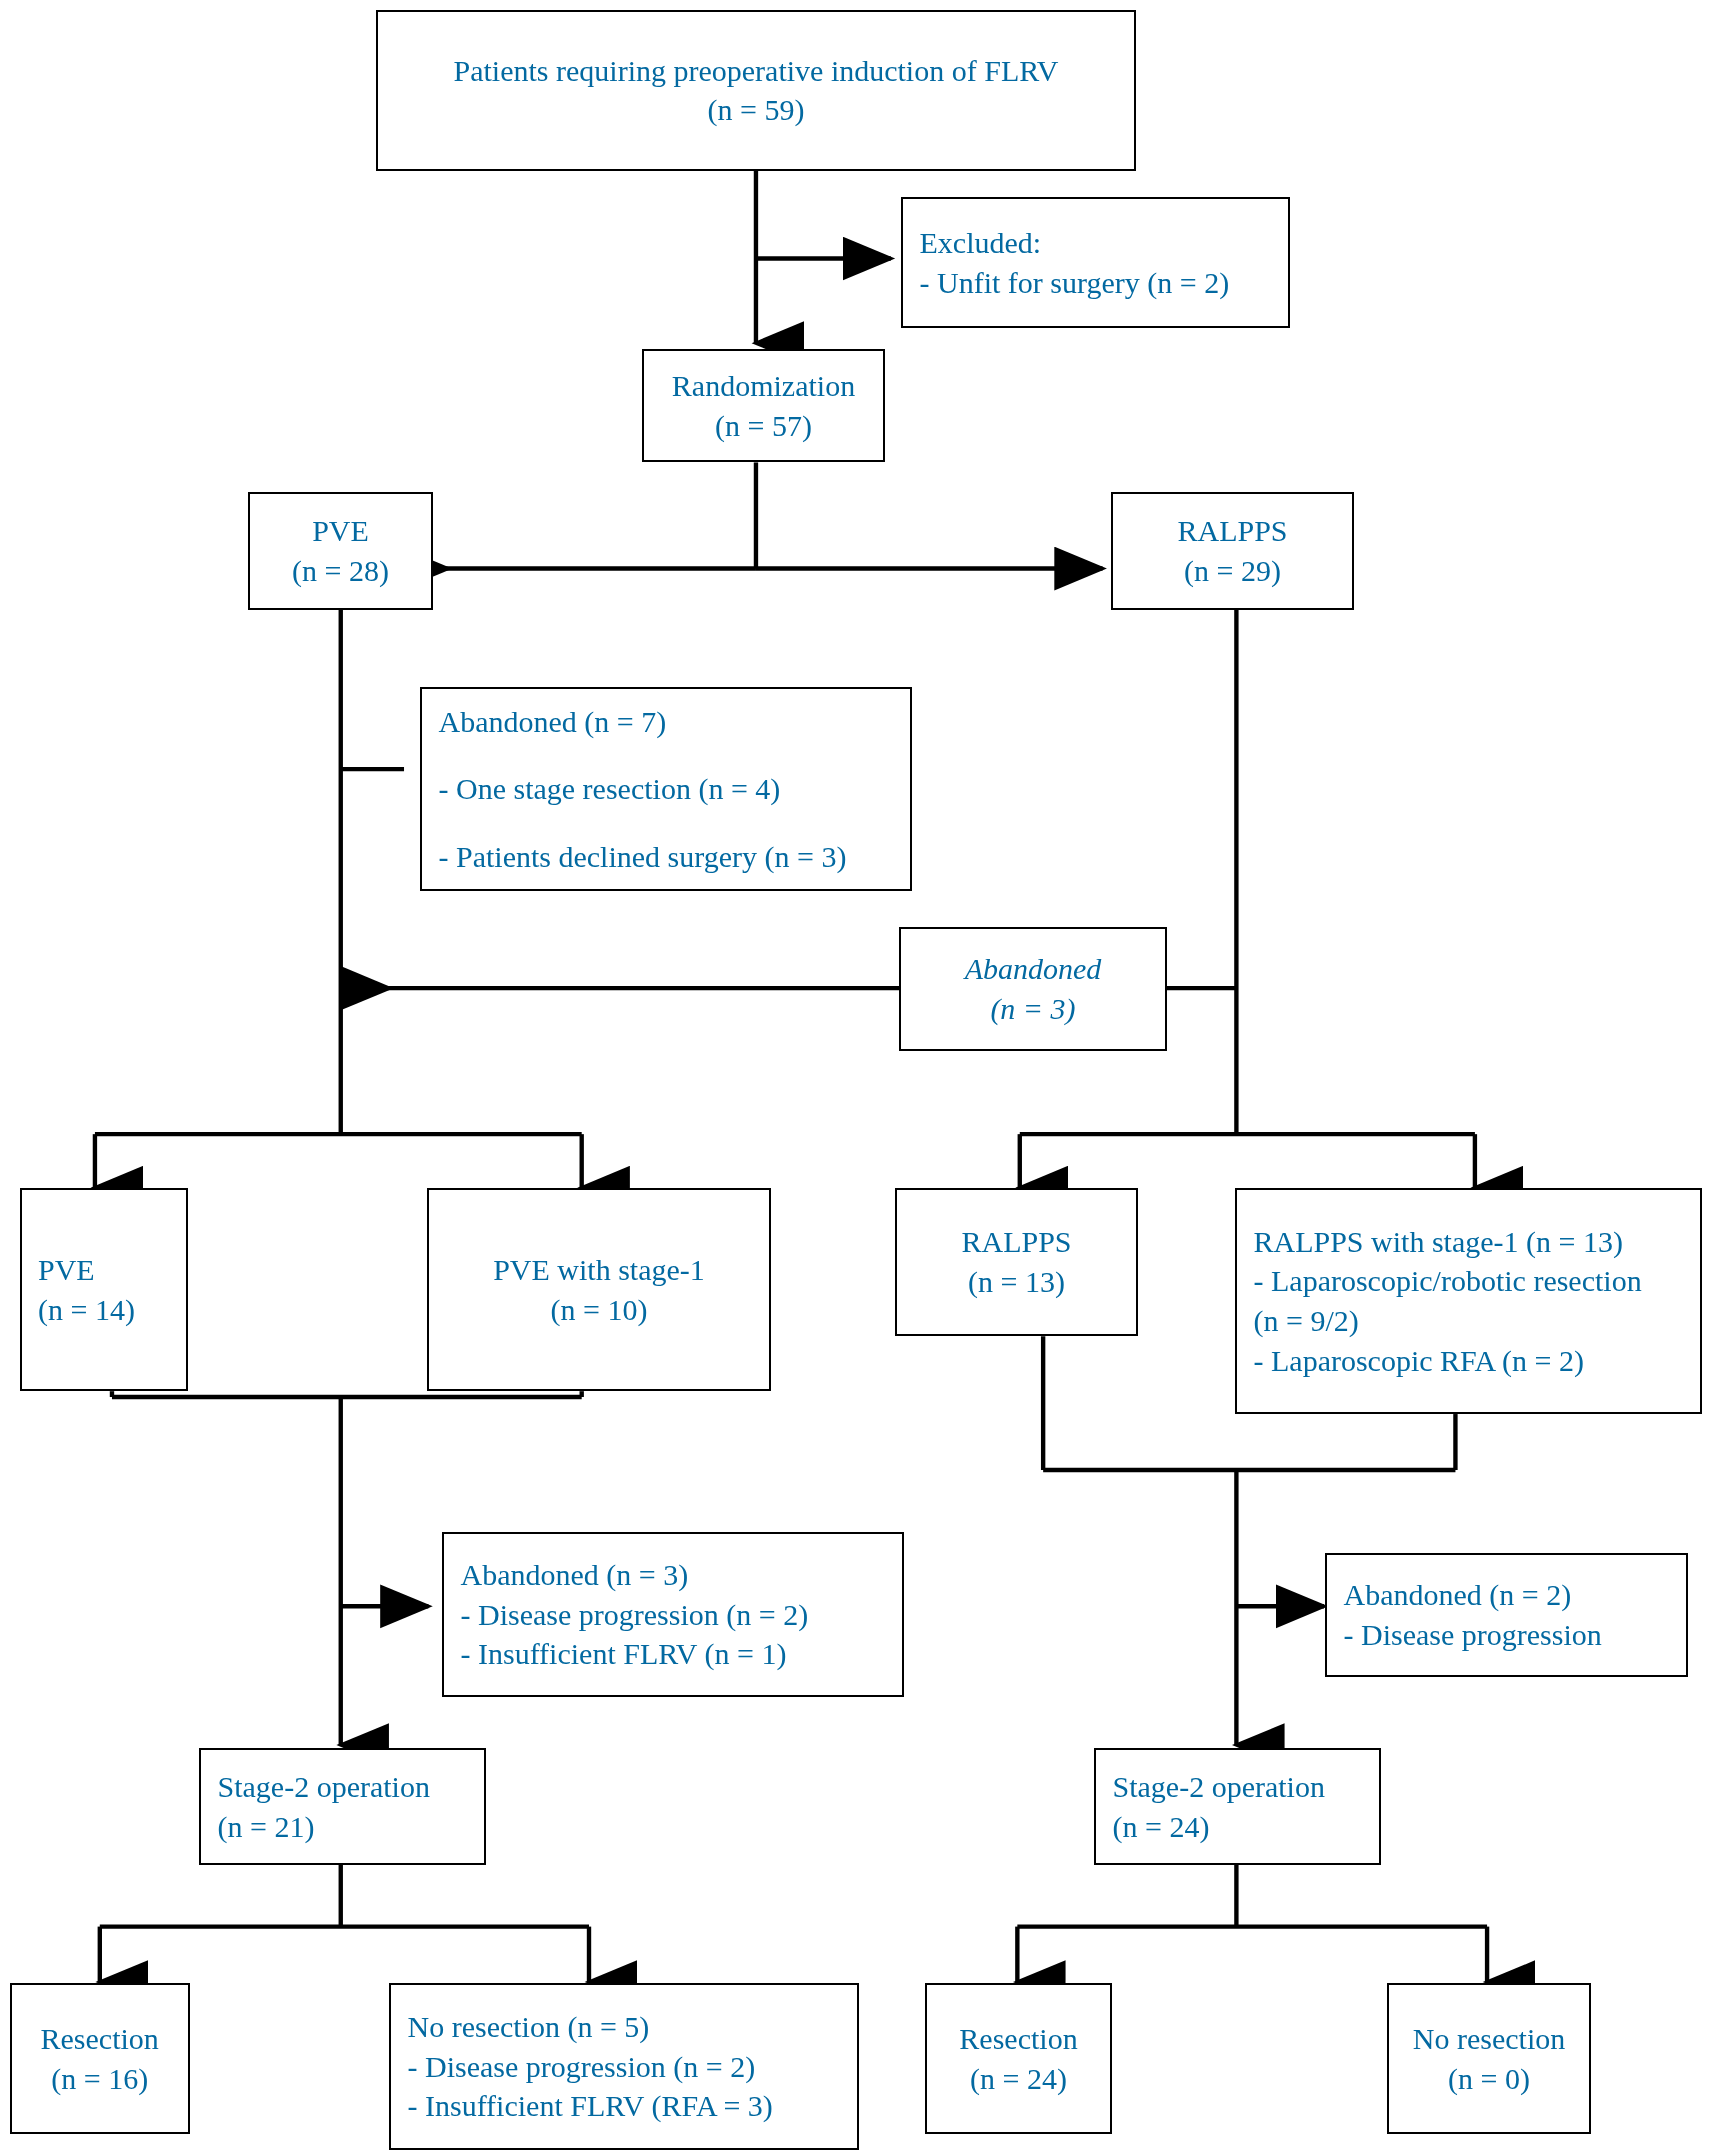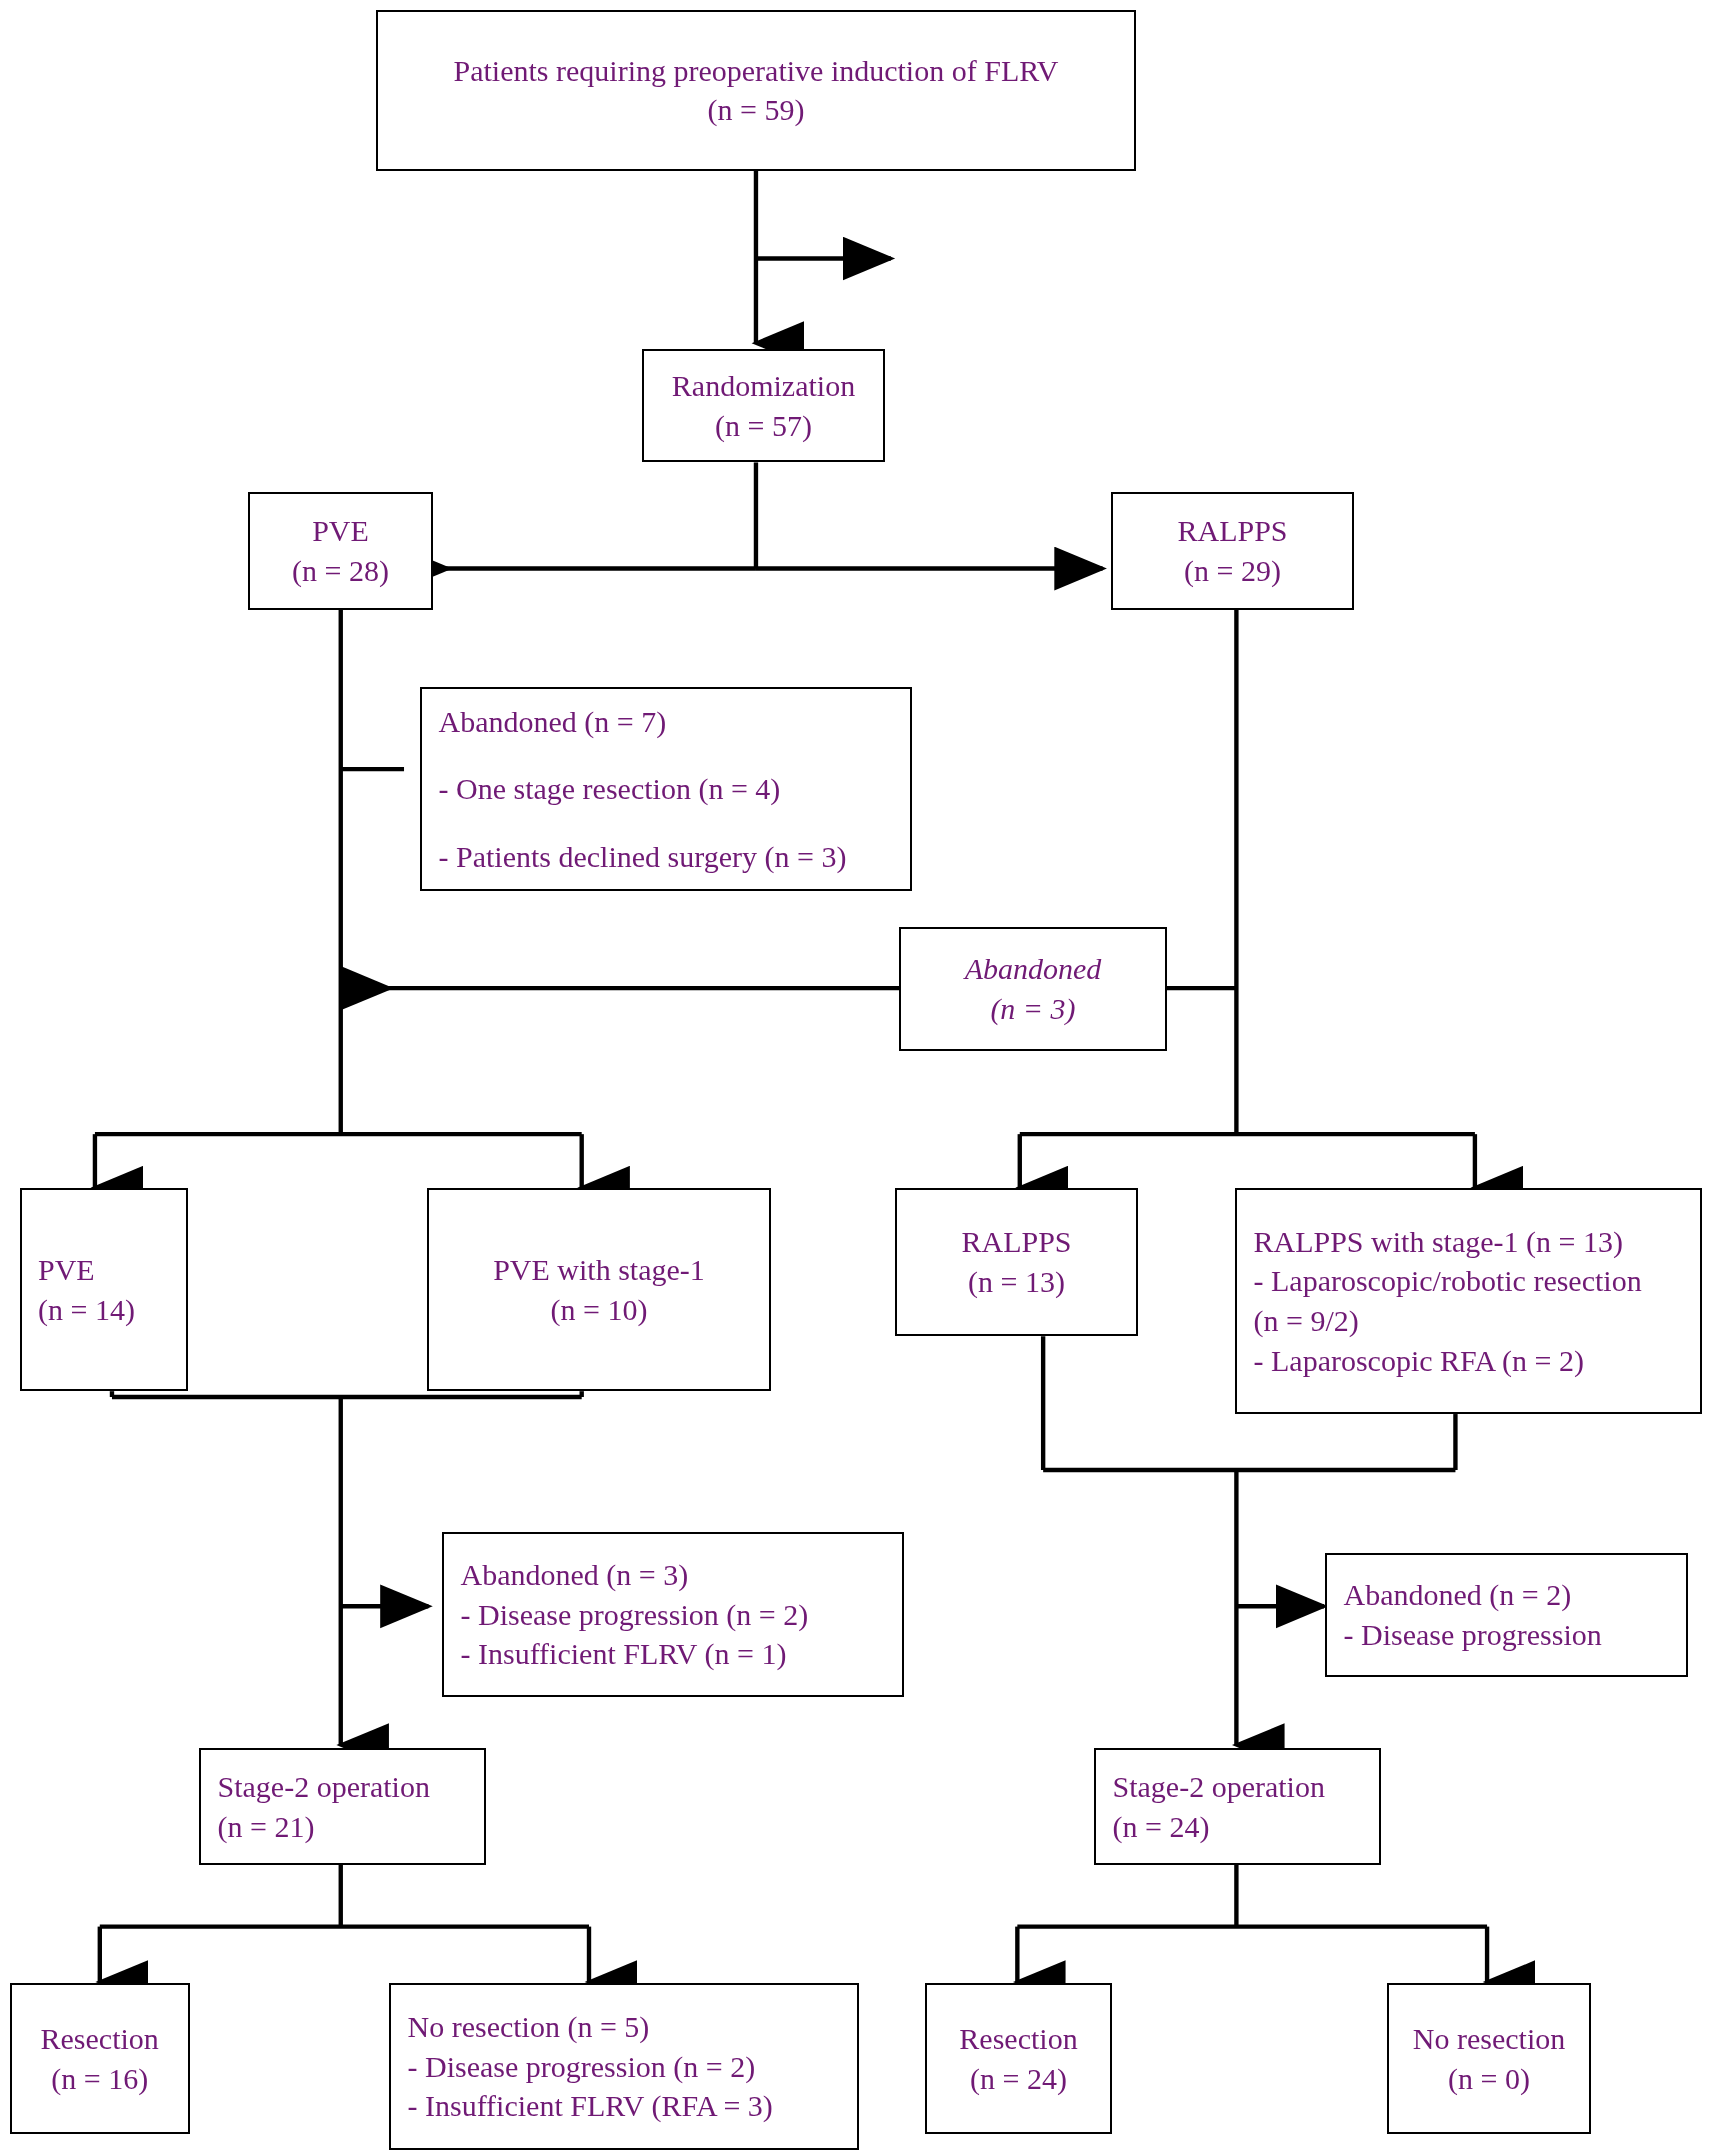--- a/index.html
+++ b/index.html
@@ -27,21 +27,21 @@
     pointer-events: none;
   }
   .node {
     position: absolute;
     box-sizing: border-box;
     border: 2.4px solid #000000;
     background: #ffffff;
     display: flex;
     flex-direction: column;
     justify-content: center;
-    color: #701a75;
+    color: #0369a1;
     line-height: 1.32;
   }
   .node .line {
     display: block;
     white-space: pre;
   }
   .c-center { align-items: center; text-align: center; }
   .c-left   { align-items: flex-start; text-align: left; }
   .pad-l { padding-left: 16.5px; padding-right: 8.8px; }
   .fs-big  { font-size: 30px; }
@@ -116,20 +116,24 @@
       <path d="M3055,3958 L3055,4072" marker-end="url(#arrowDown)"></path>
 
     </g>
   </svg>
 
   <div class="node c-center fs-big" style="left:376px; top:9.7px; width:760px; height:161px;">
     <span class="line">Patients requiring preoperative induction of FLRV</span>
     <span class="line">(n = 59)</span>
   </div>
 
+  <div class="node c-left pad-l fs-big" style="left:901px; top:197px; width:389px; height:131px;">
+    <span class="line">Excluded:</span>
+    <span class="line">- Unfit for surgery (n = 2)</span>
+  </div>
 
   <div class="node c-center fs-big" style="left:642px; top:349px; width:243px; height:113px;">
     <span class="line">Randomization</span>
     <span class="line">(n = 57)</span>
   </div>
 
   <div class="node c-center fs-big" style="left:248px; top:492px; width:185px; height:118px;">
     <span class="line">PVE</span>
     <span class="line">(n = 28)</span>
   </div>

